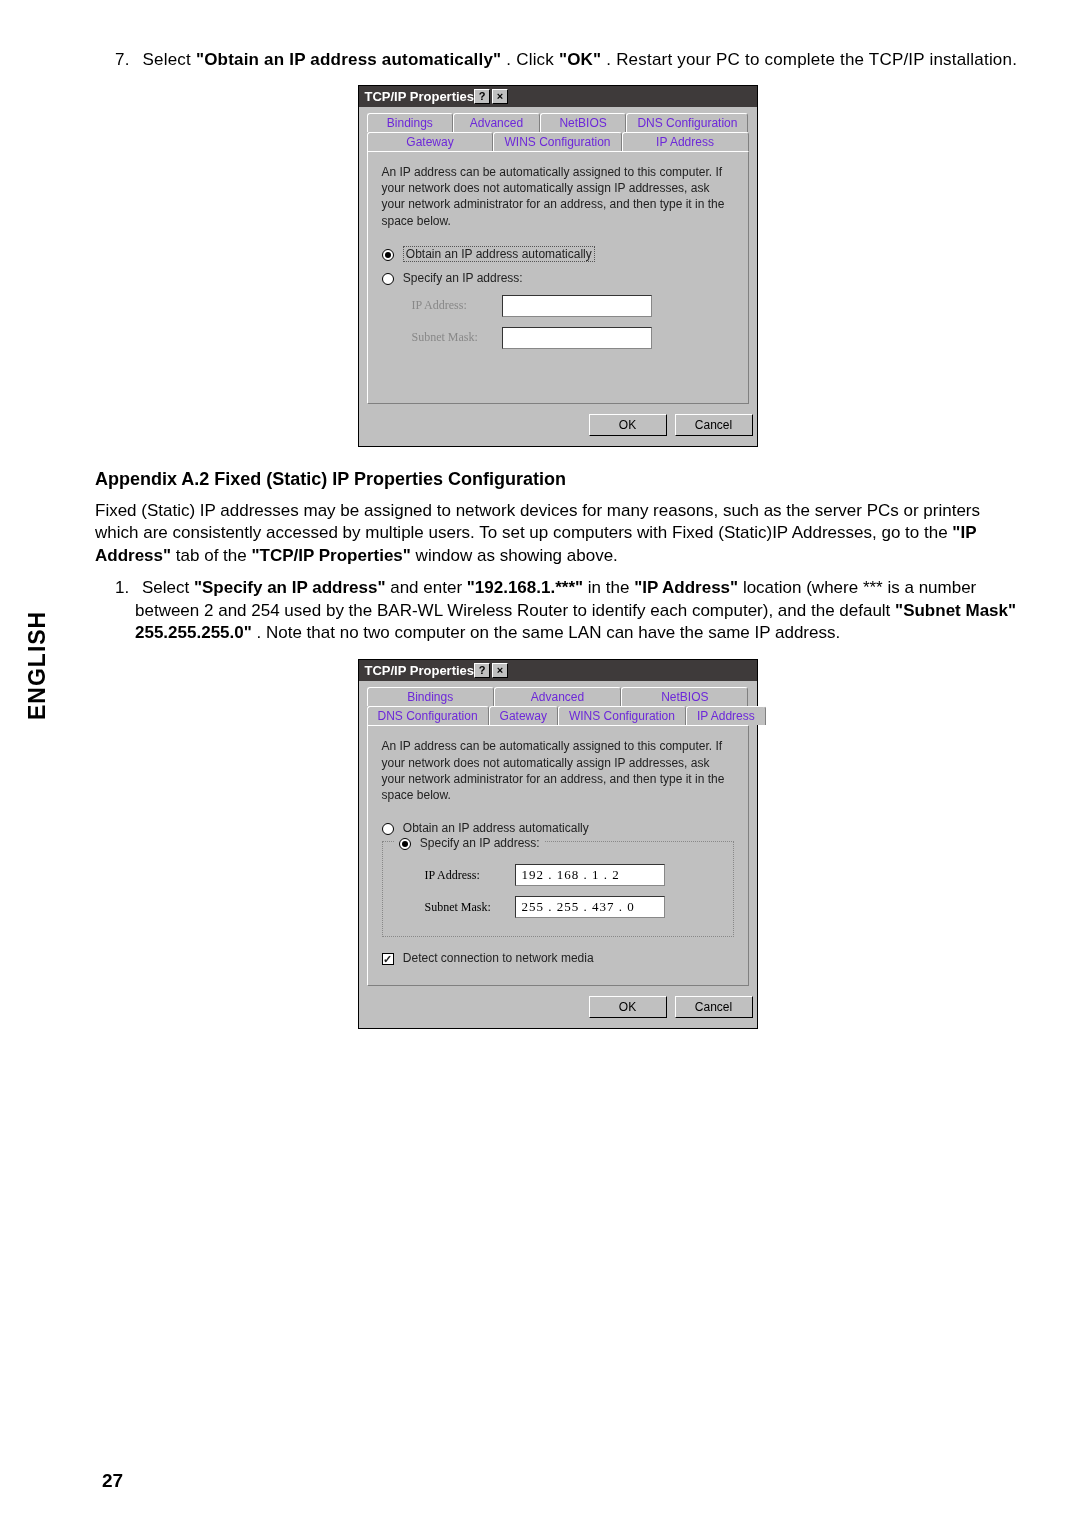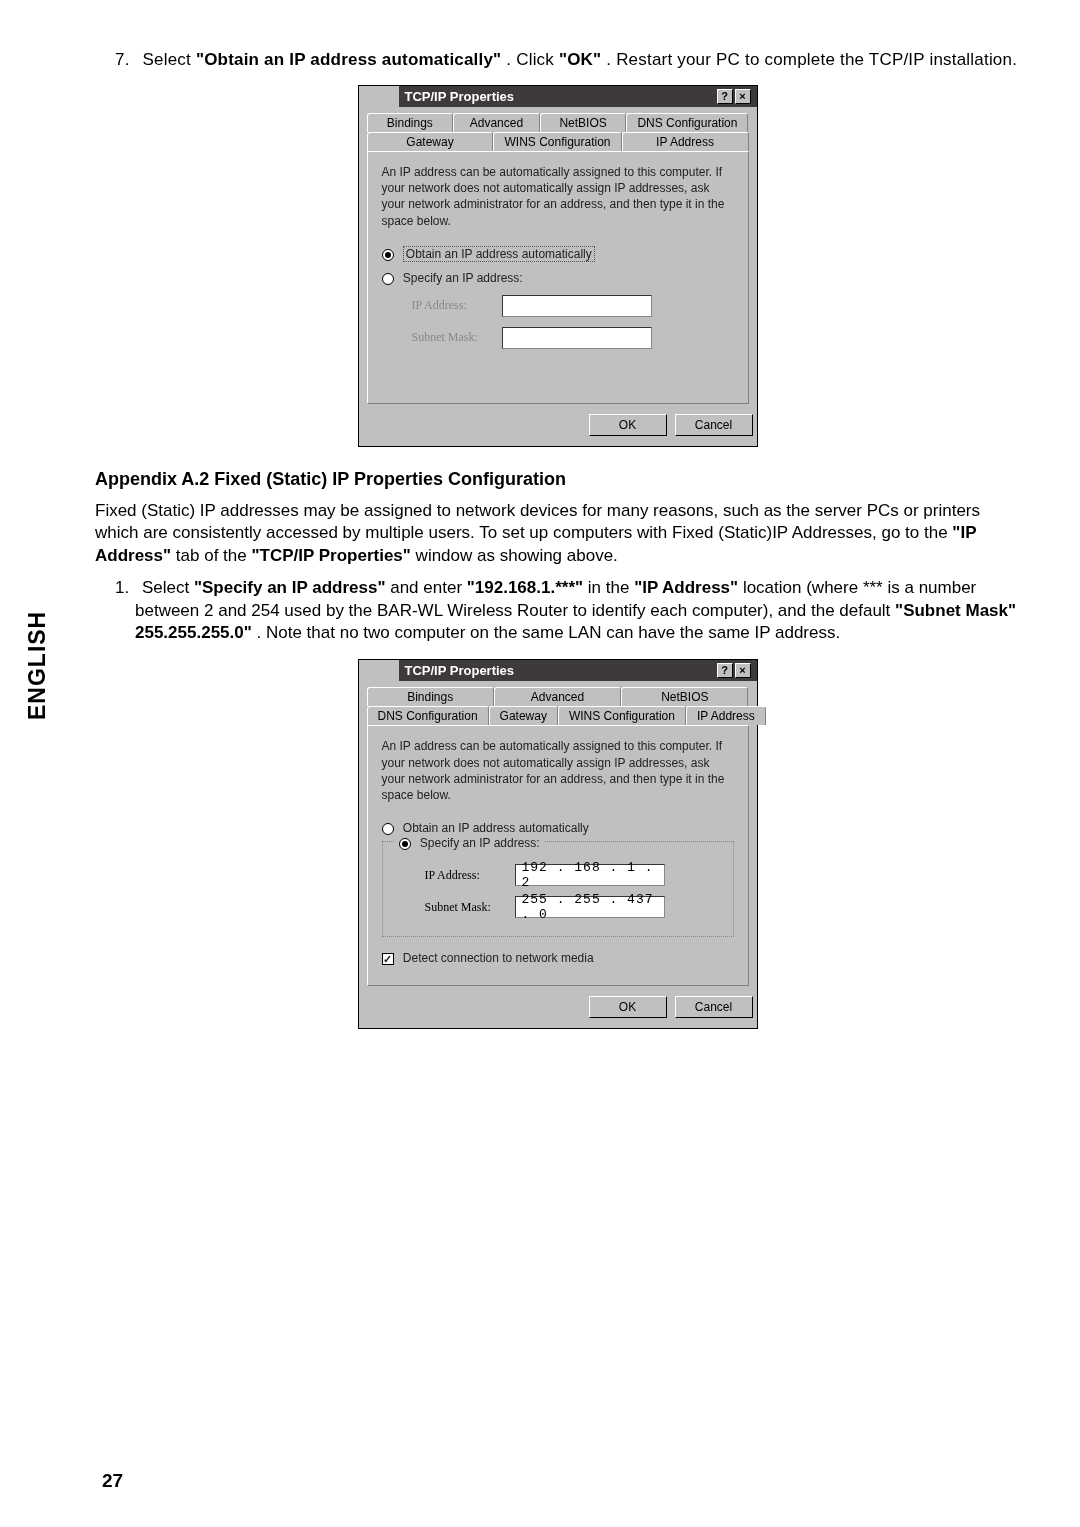--- a/index.html
+++ b/index.html
@@ -30,23 +30,21 @@
       background: #c0c0c0;
       position: relative;
     }
     .dialog-title {
       background: #3e3a3a;
       color: #fff;
       font-weight: bold;
       font-size: 13px;
       padding: 3px 6px;
       display: flex;
-      justify-content: space-between;
       align-items: center;
-      margin-left: 40px;
     }
     .title-buttons { display: flex; gap: 2px; }
     .title-btn {
       width: 16px; height: 15px;
       background: #c0c0c0;
       border: 1px solid #000;
       border-top-color: #fff;
       border-left-color: #fff;
       font-size: 11px; font-weight: bold;
       text-align: center;
@@ -61,21 +59,21 @@
     .tab-row { display: flex; }
     .tab {
       background: #c0c0c0;
       border: 1px solid #808080;
       border-top-color: #ffffff;
       border-left-color: #ffffff;
       border-bottom: none;
       border-radius: 3px 3px 0 0;
       padding: 2px 10px;
       font-size: 12px;
-      color: #000000;
+      color: #6d28d9;
       margin-right: 0;
       flex: 1;
       text-align: center;
       white-space: nowrap;
     }
     .tab.active { background: #c0c0c0; position: relative; z-index: 2; }
     .tab-body {
       border: 1px solid #808080;
       border-top-color: #ffffff;
       border-left-color: #ffffff;
@@ -104,21 +102,21 @@
       height: 22px;
       align-items:center;
       justify-content:space-around;
       font-family: monospace;
       font-size: 13px;
       color:#000;
     }
     .ip-box.disabled { background:#fff; }
     .ip-seg { flex:1; text-align:center; border-right: 1px dotted #999; }
     .ip-seg:last-child { border-right:none; }
-    .dot-delims { display:flex; width:150px; height:22px; border:1px inset #888; background:#fff; align-items:center; font-family:Liberation Mono, monospace; font-size:13px; padding:0 6px; letter-spacing:1px; }
+    .dot-delims { display:flex; width:150px; height:22px; border:1px inset #888; background:#fff; align-items:center; font-family:Liberation Serif, serif; font-size:13px; padding:0 6px; letter-spacing:1px; }
     .check-line { margin-top:14px; font-size:12px; }
     .chk { display:inline-block; width:12px; height:12px; border:1px solid #000; background:#fff; vertical-align:middle; margin-right:6px; font-size:11px; text-align:center; line-height:11px; font-weight:bold;}
     .dlg-buttons {
       display:flex;
       justify-content:flex-end;
       gap:8px;
       padding: 10px 4px 10px 12px;
     }
     .win-btn {
       width: 78px;

